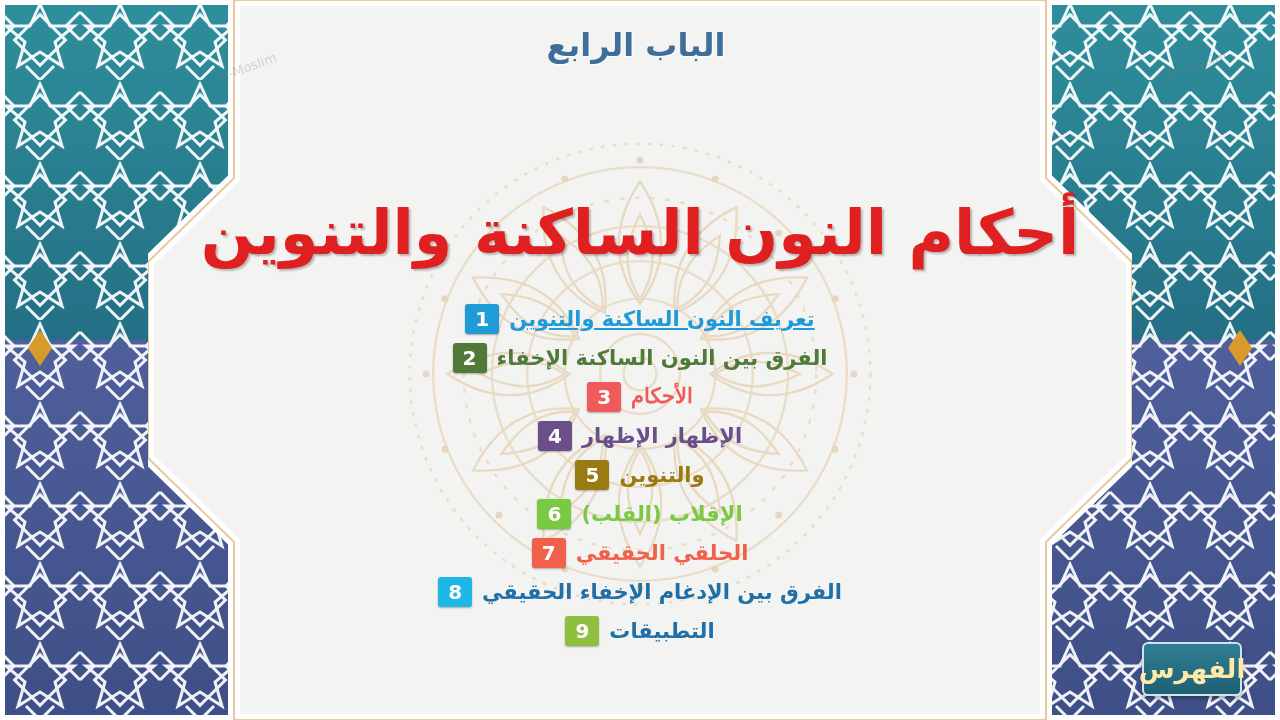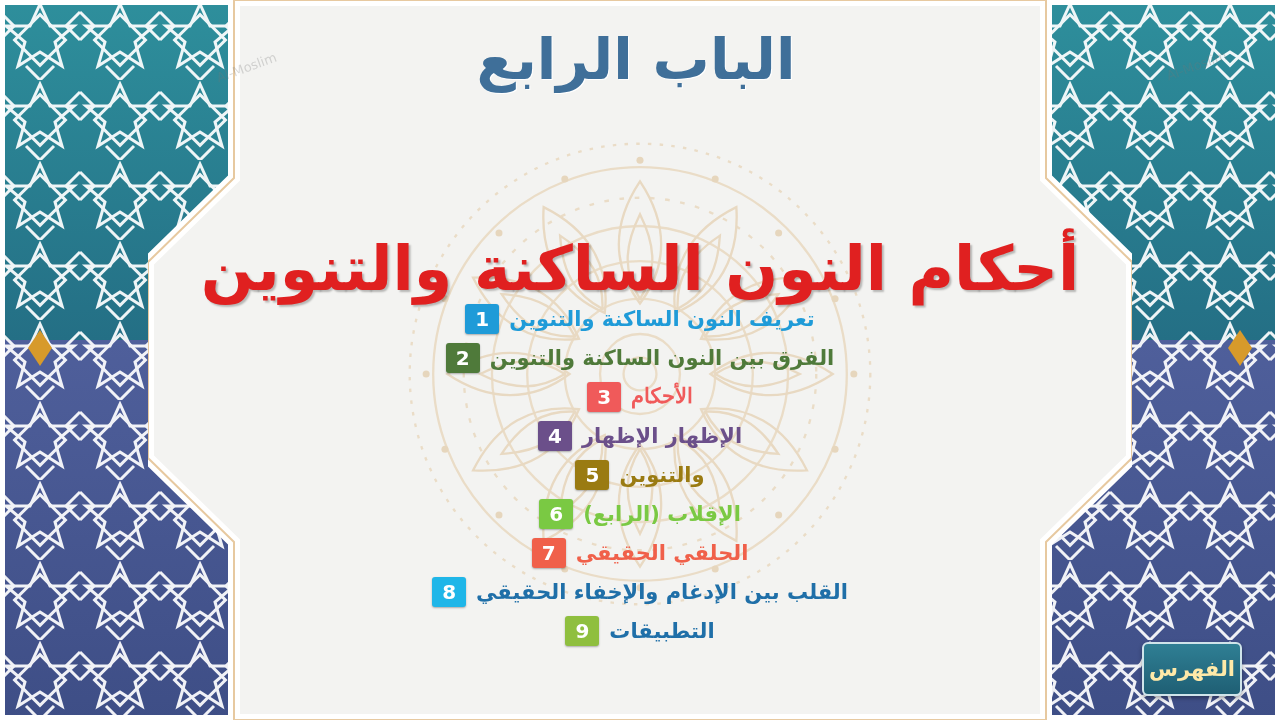--- a/index.html
+++ b/index.html
@@ -58,38 +58,37 @@
     pointer-events: none;
   }
 
   
   .chapter-title {
     position: absolute;
     top: 26px;
     left: 0;
     right: 8px;
     text-align: center;
-    font-size: 57px;
+    font-size: 32px;
     font-weight: bold;
     color: #3f6f99;
     letter-spacing: 0;
     text-shadow: 1px 1px 0 #ffffff;
   }
 
   .main-title {
     position: absolute;
     top: 196px;
     left: 0;
     right: 0;
     text-align: center;
     font-size: 62px;
     font-weight: bold;
     color: #e02020;
     text-shadow: 2px 2px 2px rgba(0,0,0,.25);
-    margin-top: 36px;
   }
 
   
   .toc {
     position: absolute;
     top: 302px;
     left: 0;
     right: 0;
     display: flex;
     flex-direction: column;
@@ -129,21 +128,21 @@
   .index-btn {
     position: absolute;
     right: 38px;
     bottom: 24px;
     width: 96px;
     height: 50px;
     border-radius: 6px;
     background: linear-gradient(#2f7f94, #1f5f74);
     border: 2px solid #cfe4ea;
     color: #ffe9a8;
-    font-size: 21px;
+    font-size: 26px;
     font-weight: bold;
     display: flex;
     align-items: center;
     justify-content: center;
     box-shadow: 0 2px 4px rgba(0,0,0,.35);
     cursor: pointer;
   }
 
   
   .wm {
@@ -284,49 +283,49 @@
       <circle cx="80" cy="80" r="3"></circle>
         <circle cx="136" cy="34" r="3"></circle>
     </g>
   </svg>
 
   <div class="chapter-title">الباب الرابع</div>
   <div class="main-title">أحكام النون الساكنة والتنوين</div>
 
   <div class="toc" id="toc">
       <div class="toc-row">
-        <div class="toc-label" style="color: rgb(31, 155, 216);">تعريف النون الساكنة والتنوين</div>
+        <div class="toc-label" style="color: rgb(31, 155, 216); text-decoration: underline;">تعريف النون الساكنة والتنوين</div>
         <div class="toc-num" style="background: rgb(31, 155, 216);">1</div>
       </div>
       <div class="toc-row">
-        <div class="toc-label" style="color: rgb(79, 122, 58);">الفرق بين النون الساكنة والتنوين</div>
+        <div class="toc-label" style="color: rgb(79, 122, 58);">الفرق بين النون الساكنة الإخفاء</div>
         <div class="toc-num" style="background: rgb(79, 122, 58);">2</div>
       </div>
       <div class="toc-row">
         <div class="toc-label" style="color: rgb(240, 90, 90); font-family: Liberation Serif, serif;">الأحكام</div>
         <div class="toc-num" style="background: rgb(240, 90, 90);">3</div>
       </div>
       <div class="toc-row">
         <div class="toc-label" style="color: rgb(107, 79, 138);">الإظهار الإظهار</div>
         <div class="toc-num" style="background: rgb(107, 79, 138);">4</div>
       </div>
       <div class="toc-row">
         <div class="toc-label" style="color: rgb(154, 123, 18);">والتنوين</div>
         <div class="toc-num" style="background: rgb(154, 123, 18);">5</div>
       </div>
       <div class="toc-row">
-        <div class="toc-label" style="color: rgb(122, 201, 67);">الإقلاب (الرابع)</div>
+        <div class="toc-label" style="color: rgb(122, 201, 67);">الإقلاب (القلب)</div>
         <div class="toc-num" style="background: rgb(122, 201, 67);">6</div>
       </div>
       <div class="toc-row">
         <div class="toc-label" style="color: rgb(240, 96, 74);">الحلقي الحقيقي</div>
         <div class="toc-num" style="background: rgb(240, 96, 74);">7</div>
       </div>
       <div class="toc-row">
-        <div class="toc-label" style="color: rgb(31, 111, 168);">القلب بين الإدغام والإخفاء الحقيقي</div>
+        <div class="toc-label" style="color: rgb(31, 111, 168);">الفرق بين الإدغام الإخفاء الحقيقي</div>
         <div class="toc-num" style="background: rgb(31, 182, 232);">8</div>
       </div>
       <div class="toc-row">
         <div class="toc-label" style="color: rgb(31, 111, 168); text-align: center;">التطبيقات</div>
         <div class="toc-num" style="background: rgb(143, 191, 63);">9</div>
       </div>
     </div>
 
   <div class="index-btn">الفهرس</div>
 

